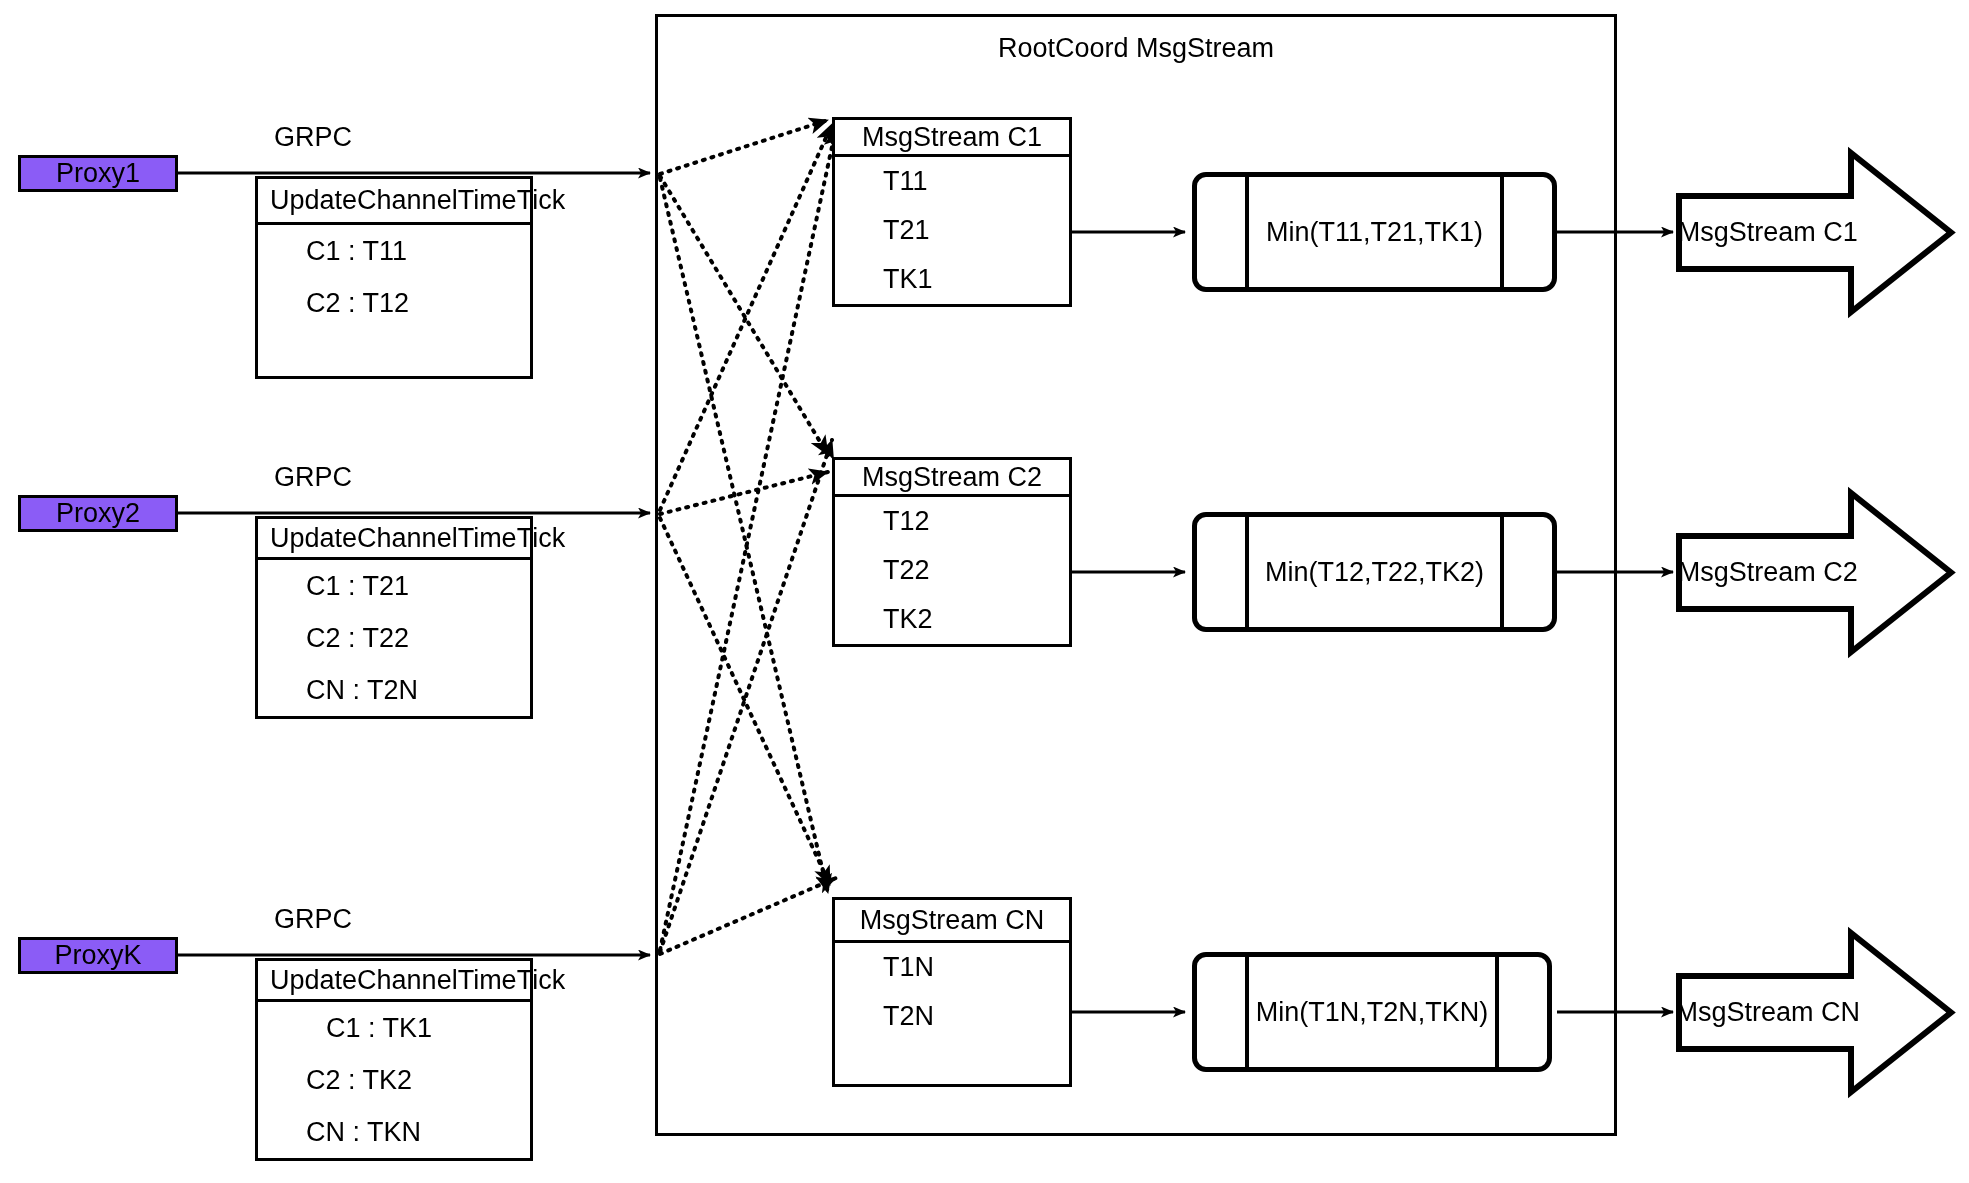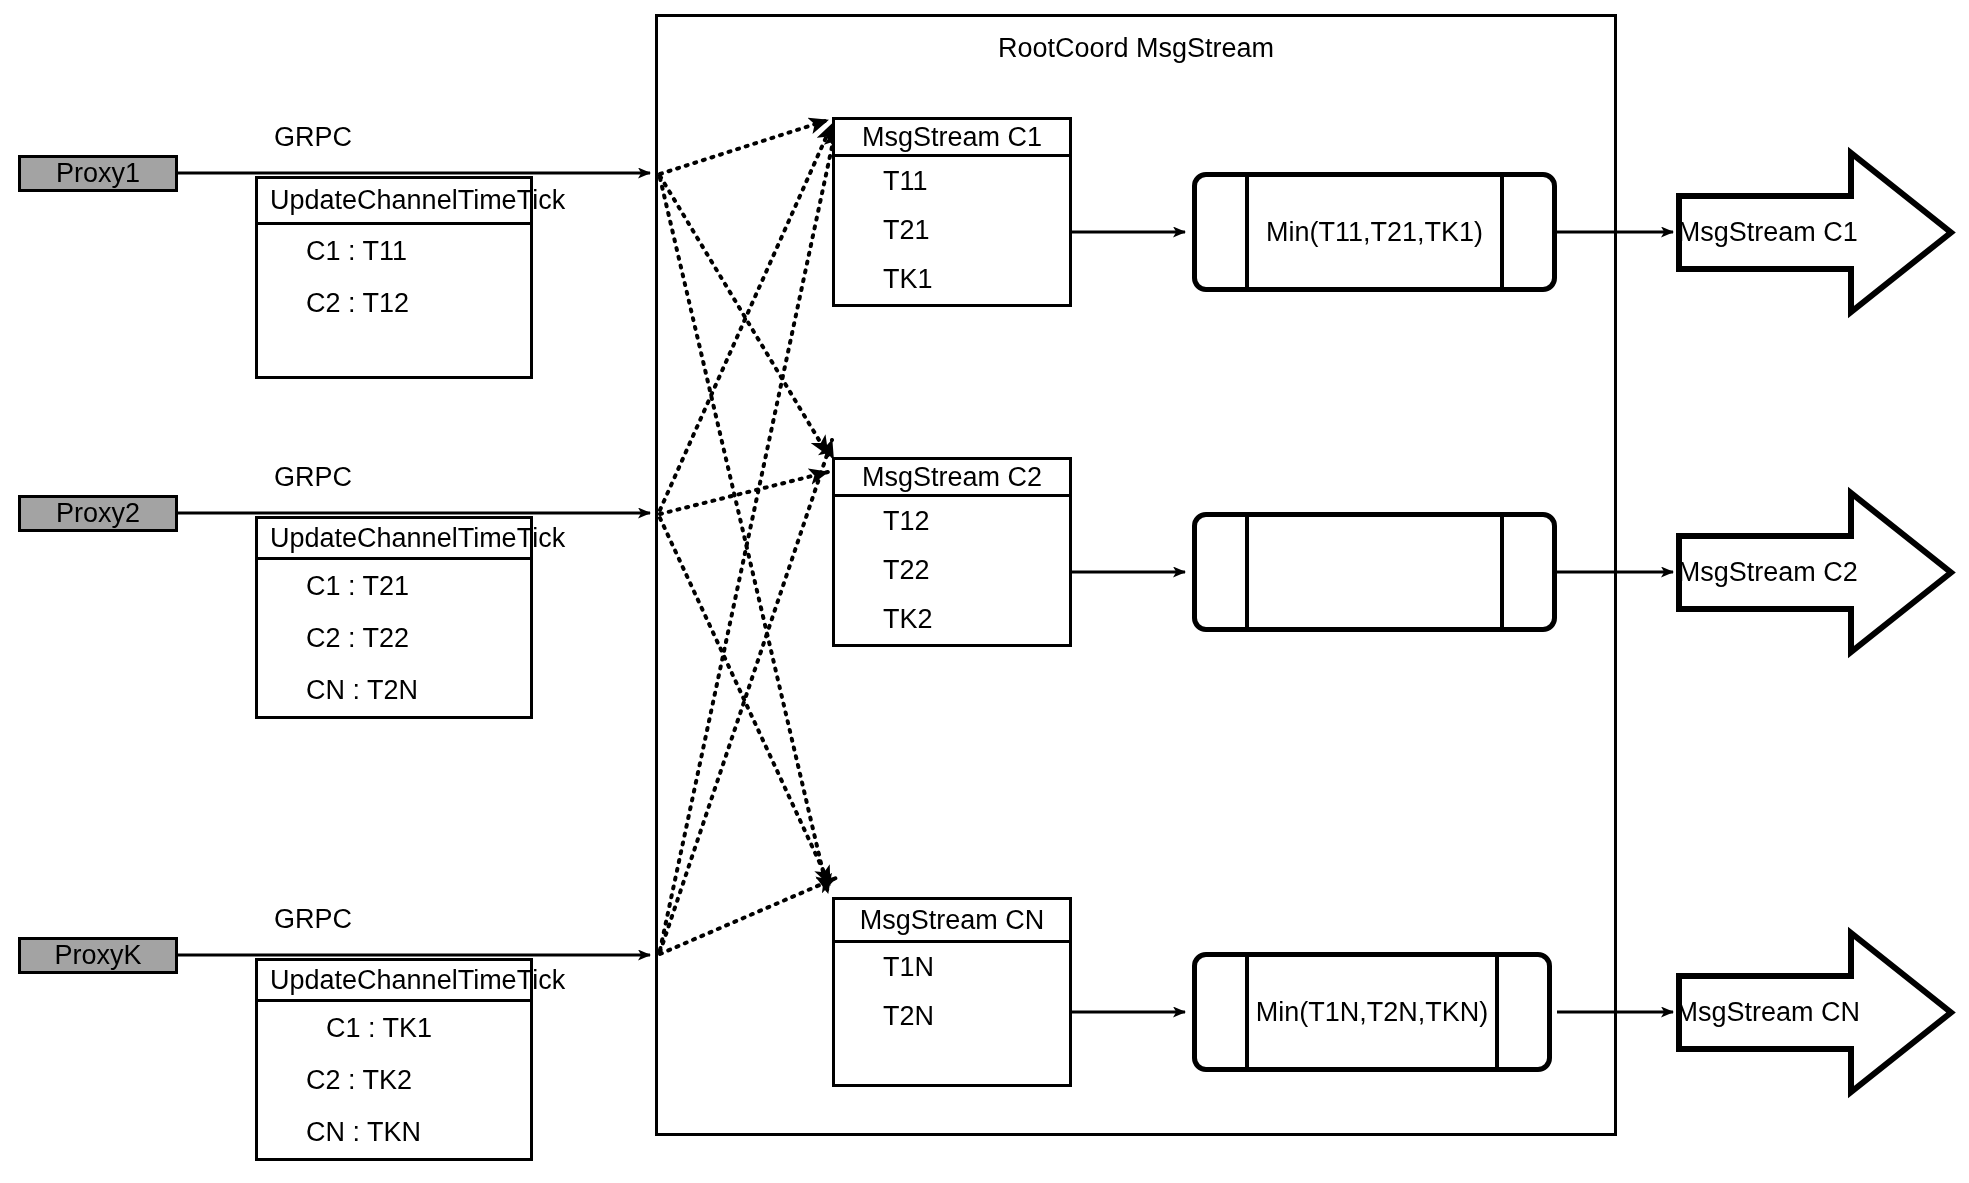--- a/index.html
+++ b/index.html
@@ -38,21 +38,21 @@
     text-align:center;
     font-size:27px;
     line-height:32px;
     white-space:nowrap;
     color:#000;
   }
 
   
   .proxy-box{
     border:3px solid #000;
-    background:#a3a3a3;
+    background:#8b5cf6;
     display:flex;
     align-items:center;
     justify-content:center;
     font-size:27px;
     white-space:nowrap;
   }
 
   
   .grpc-label{
     position:absolute;
@@ -254,20 +254,21 @@
 
   <div class="proc-box" style="left:1192px;top:172px;width:365px;height:120px;">
     <span class="proc-bar left"></span>
     <span class="proc-bar right"></span>
     <span class="proc-label">Min(T11,T21,TK1)</span>
   </div>
 
   <div class="proc-box" style="left:1192px;top:512px;width:365px;height:120px;">
     <span class="proc-bar left"></span>
     <span class="proc-bar right"></span>
+    <span class="proc-label">Min(T12,T22,TK2)</span>
   </div>
 
   <div class="proc-box" style="left:1192px;top:952px;width:360px;height:120px;">
     <span class="proc-bar left"></span>
     <span class="proc-bar right"></span>
     <span class="proc-label">Min(T1N,T2N,TKN)</span>
   </div>
 
   <div class="block-arrow" style="left:1676px;top:150px;width:278px;height:165px;">
     <svg viewBox="0 0 278 165" width="278" height="165" xmlns="http://www.w3.org/2000/svg">

